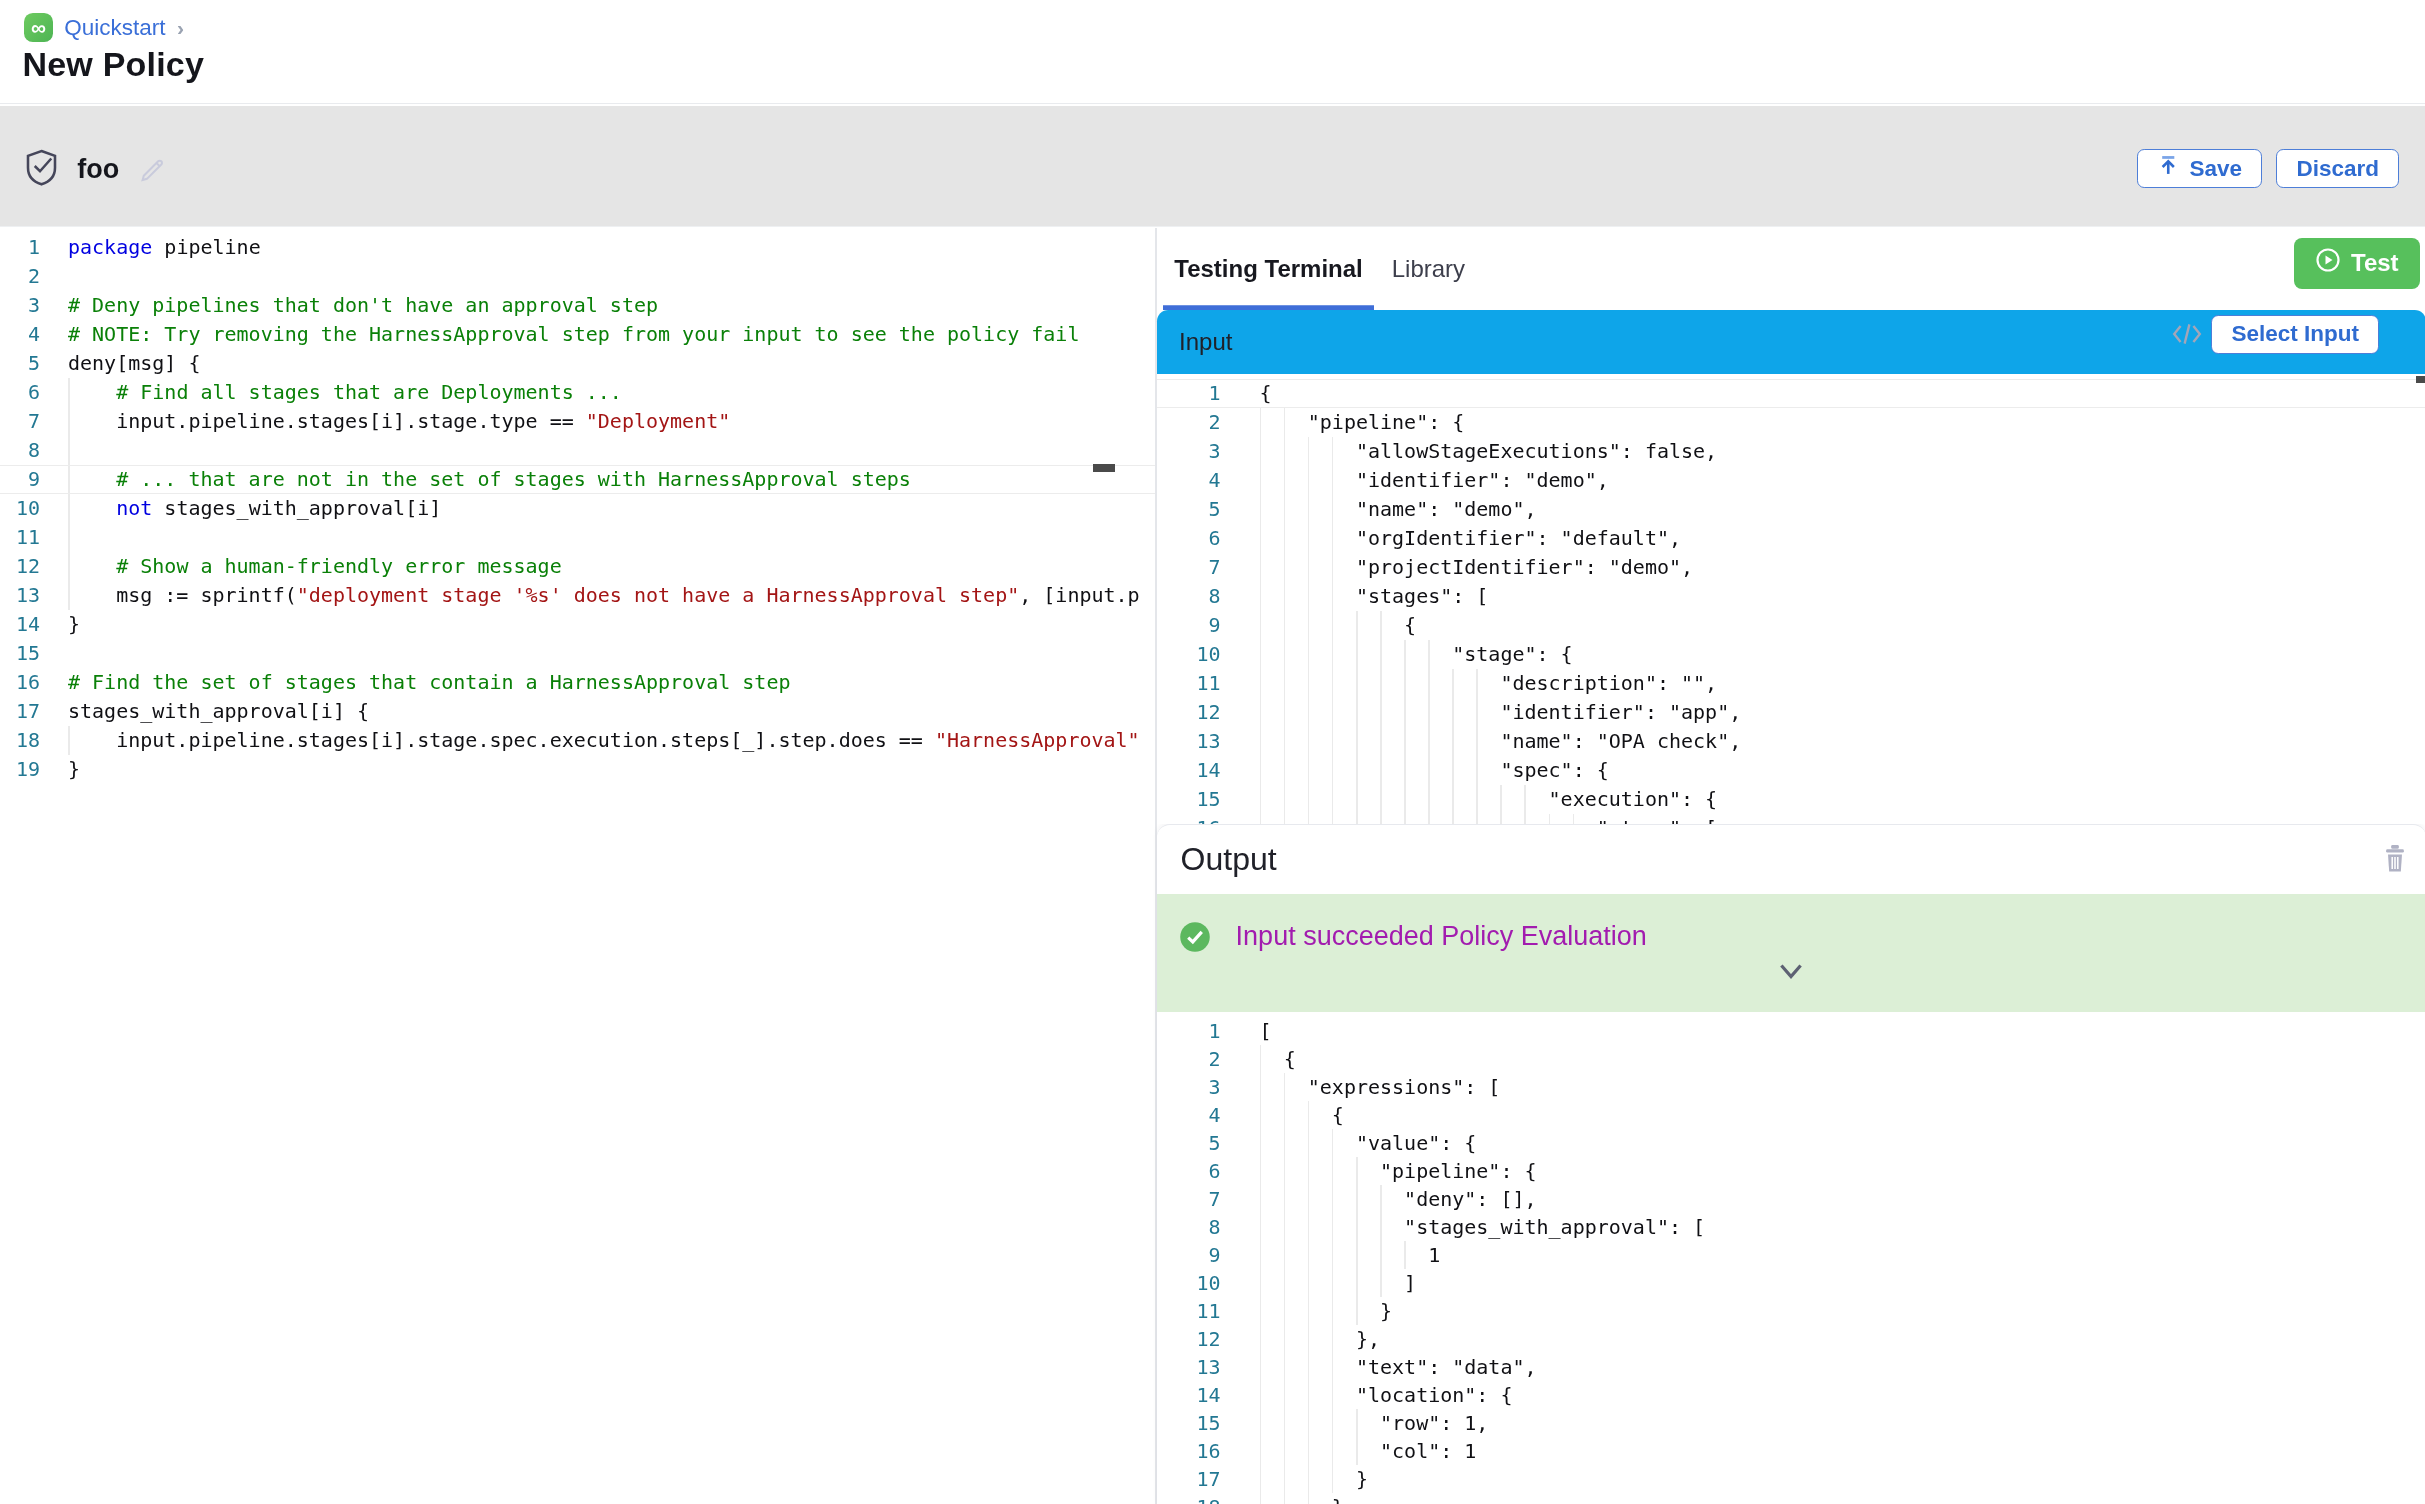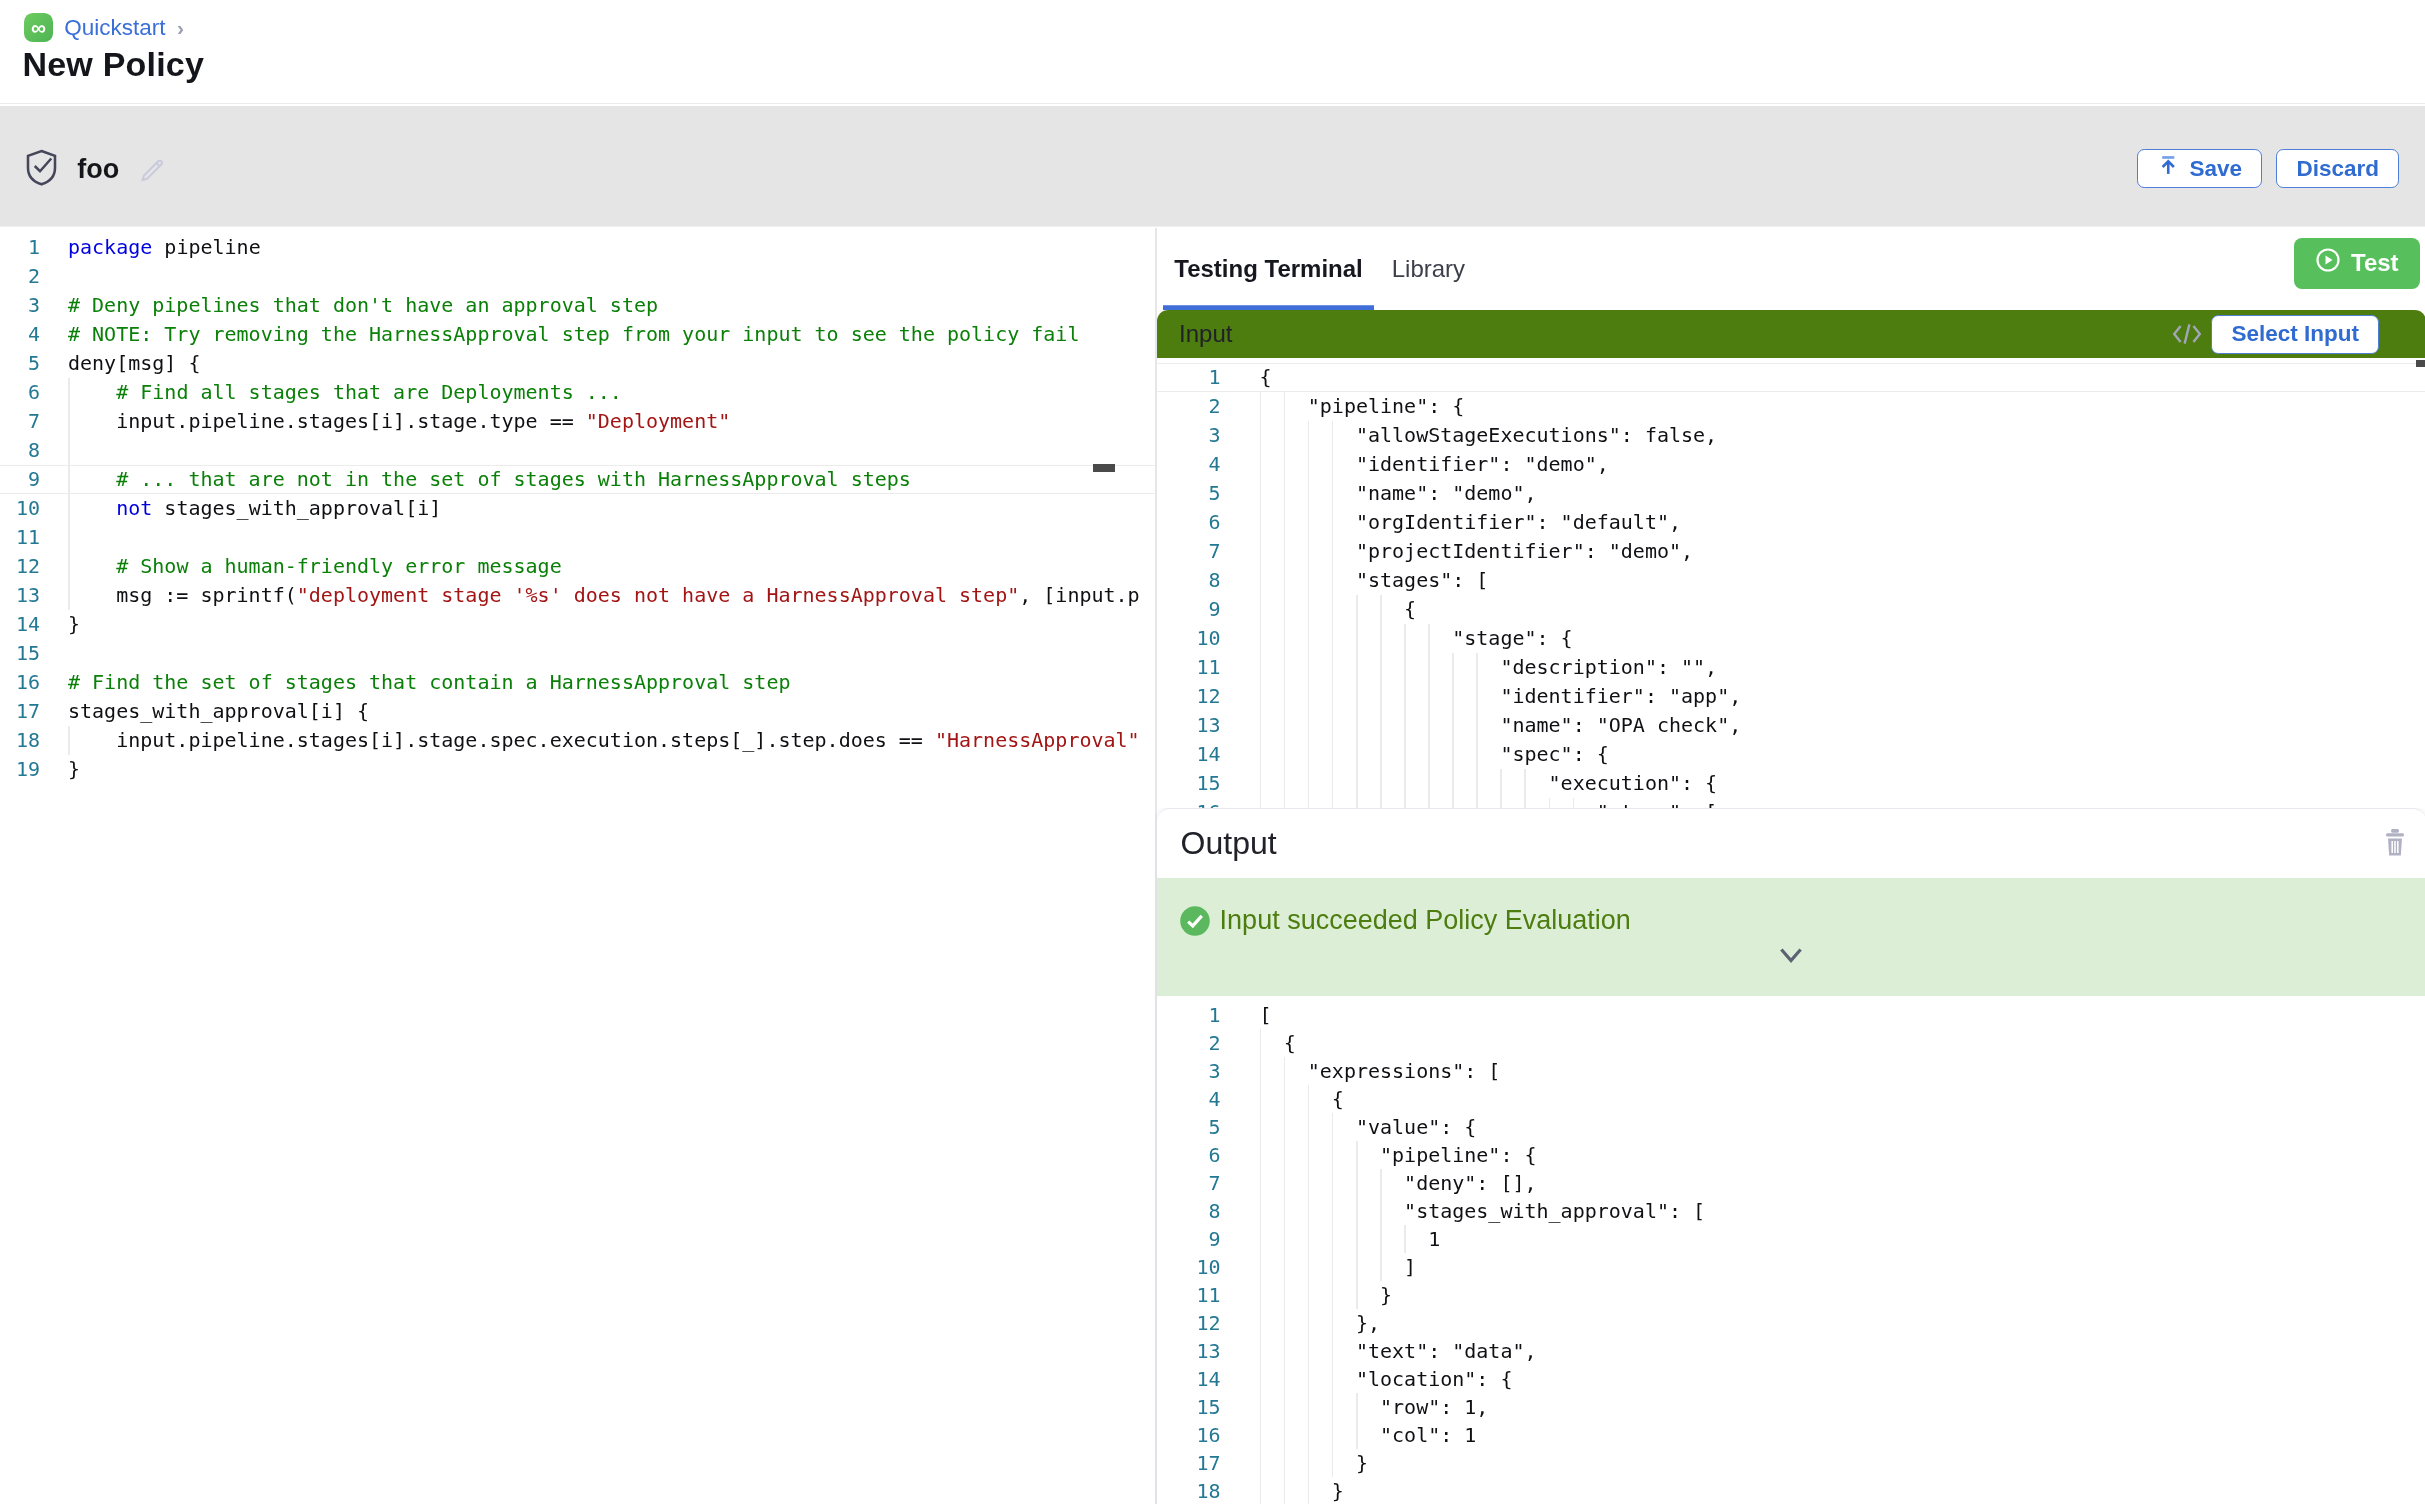--- a/index.html
+++ b/index.html
@@ -47,33 +47,33 @@
   .tok-tx { color:#101014; }
   .ruler-dash-policy { position:absolute; right:40px; top:236px; width:22.5px; height:8px; background:#4a4a4a; }
   .ruler-dash-input { position:absolute; right:0; top:2.4px; width:9.6px; height:6.4px; background:#4a4a4a; }
 
   
   .tabs-row { height:82px; flex:none; position:relative; display:flex; align-items:stretch; background:#fff; }
   .tab { display:flex; align-items:center; padding:0 11.3px; margin-left:6.4px; font-size:24px; color:#3d3f4c; cursor:pointer; }
   .tab.active { font-weight:700; color:#17181f; box-shadow:inset 0 -4.8px 0 #3f6ed8; }
   .test-btn { position:absolute; right:6.4px; top:9.6px; height:51px; padding:0 21px; border:none; border-radius:8px; background:#57c05c; color:#fff; font-family:"Liberation Sans",sans-serif; font-size:24px; font-weight:600; display:flex; align-items:center; gap:9.6px; cursor:pointer; }
 
-  .input-header { height:48px; flex:none; background:#4d7c0f; border-radius:11.3px 11.3px 0 0; position:relative; display:flex; align-items:center; }
+  .input-header { height:64px; flex:none; background:#0ea5e9; border-radius:11.3px 11.3px 0 0; position:relative; display:flex; align-items:center; }
   .input-title { margin-left:22.5px; font-size:24px; color:#202129; }
   .code-slash { position:absolute; right:223px; top:11.3px; cursor:pointer; }
   .select-input-btn { position:absolute; right:47px; top:4.8px; height:39px; padding:0 19px; border:1.6px solid #4d7ed8; border-radius:7.2px; background:#fff; color:#2f6bd0; font-family:"Liberation Sans",sans-serif; font-size:22.5px; font-weight:600; cursor:pointer; }
   .input-code { height:450px; flex:none; position:relative; overflow:hidden; background:#fff; }
 
   .output-card { flex:1; min-height:0; border-top:1.6px solid #e7e9ee; border-radius:13px 13px 0 0; box-shadow:0 -1.6px 4.8px rgba(31,41,55,.05); display:flex; flex-direction:column; background:#fff; }
   .output-header { height:69px; flex:none; position:relative; display:flex; align-items:center; }
   .output-title { margin-left:24px; font-size:32px; color:#202129; }
   .trash-btn { position:absolute; right:17.7px; top:17.7px; background:none; border:none; cursor:pointer; }
   .banner { height:118px; flex:none; position:relative; background:#dcefd6; }
   .banner-check { position:absolute; left:22.5px; top:26.5px; }
-  .banner-text { position:absolute; left:63px; top:27px; font-size:27px; color:#4d7c0f; }
+  .banner-text { position:absolute; left:79px; top:27px; font-size:27px; color:#a21caf; }
   .banner-chevron { position:absolute; left:50%; transform:translateX(-50%); top:69px; cursor:pointer; }
   .output-code { flex:1; min-height:0; position:relative; overflow:hidden; }
   .output-code .cl { height:28px; line-height:28px; }
 </style>
 </head>
 <body>
 
 <div class="app-header">
   <div class="breadcrumb">
     <div class="logo">

